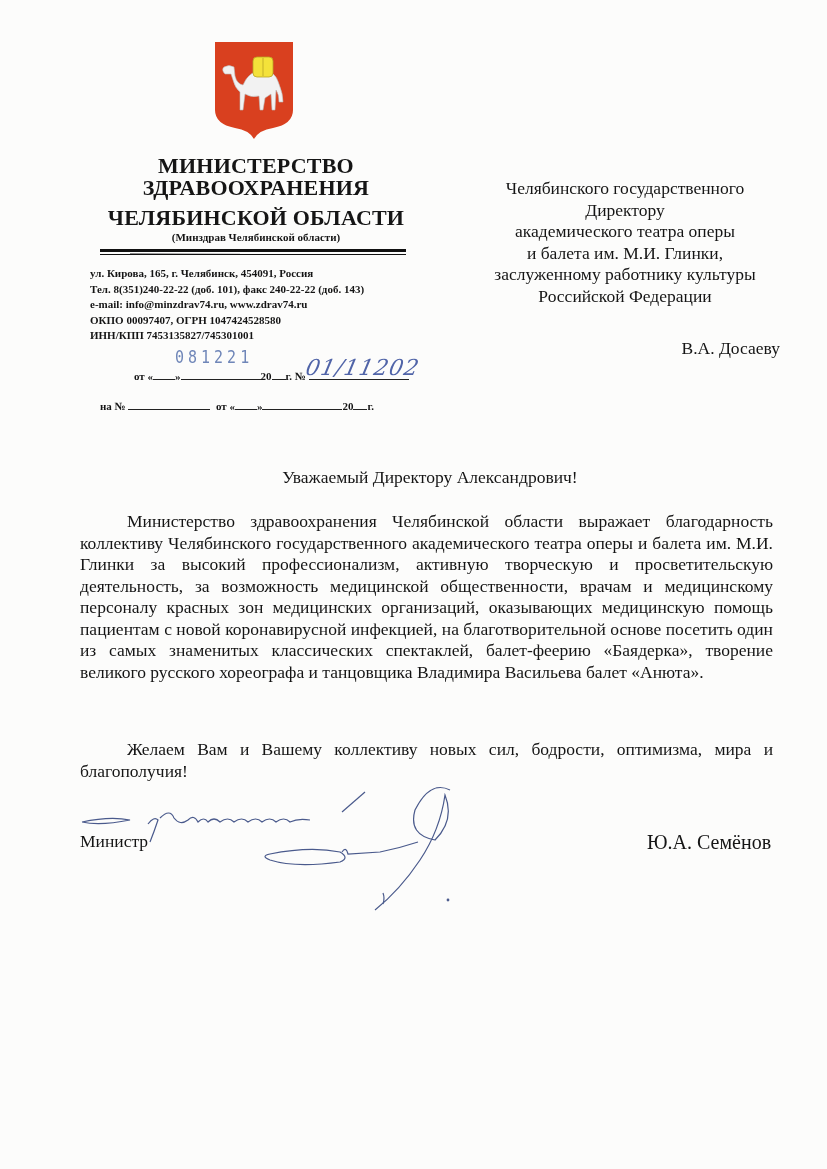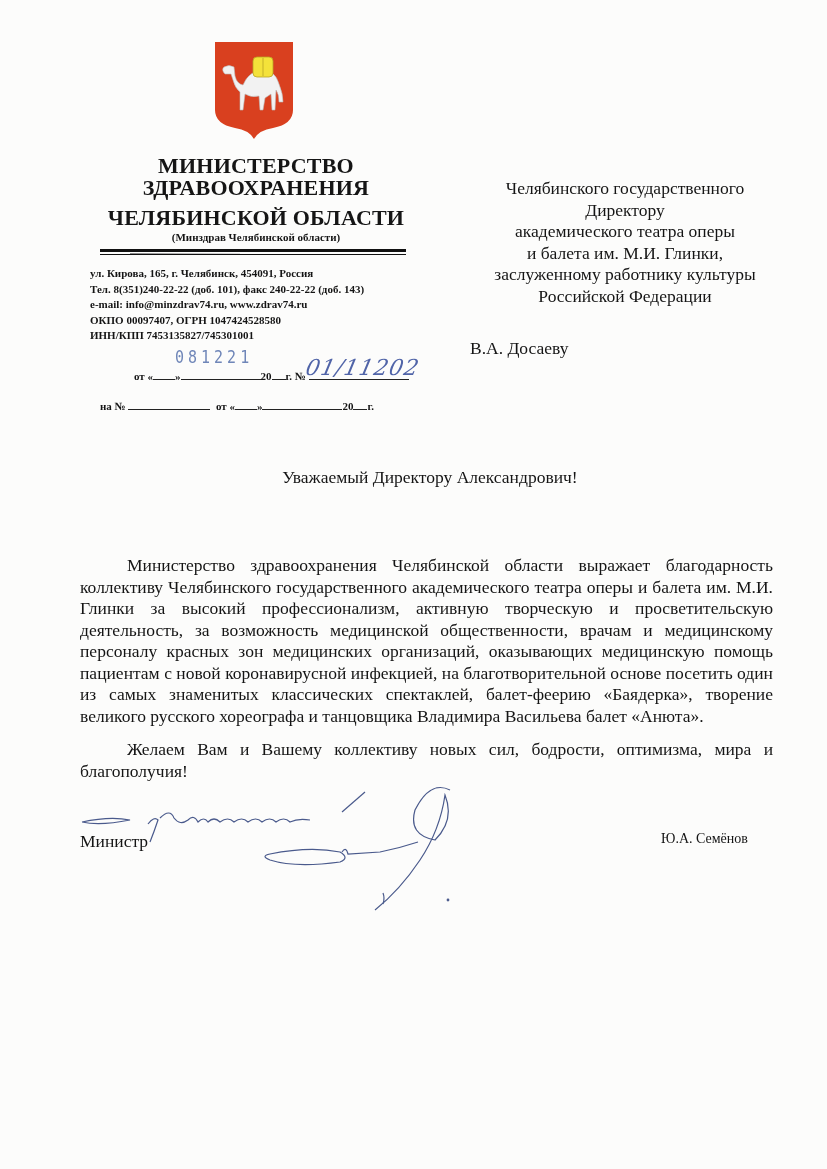--- a/index.html
+++ b/index.html
@@ -15,29 +15,29 @@
   .rule-thick { left: 100px; width: 306px; top: 249px; height: 3px; background: #111; }
   .rule-thin { left: 100px; width: 306px; top: 254px; height: 1px; background: #111; }
   .rule-grad { left: 130px; width: 110px; top: 253px; height: 2px; background: linear-gradient(90deg,#888,#bbb,#ddd); }
   .lh-addr { left: 90px; width: 332px; text-align: left; font-weight: bold; font-size: 11px; line-height: 15.5px; top: 266px; }
   .reg { left: 100px; font-weight: bold; font-size: 11px; white-space: nowrap; }
   .blank { display: inline-block; border-bottom: 1px solid #222; height: 11px; vertical-align: baseline; }
   .stamp { left: 175px; top: 348px; font-family: "DejaVu Sans Mono", monospace; font-size: 15px; color: #6f86b8; letter-spacing: 4px; transform: scaleY(1.15); }
   .handnum { left: 306px; top: 355px; font-family: "DejaVu Serif", serif; font-style: italic; font-size: 22px; color: #5064a8; letter-spacing: 1px; transform: skewX(-12deg); }
   
   .addr-block { left: 470px; width: 310px; top: 178px; text-align: center; font-size: 17.5px; line-height: 21.5px; }
-  .addr-name { left: 470px; width: 310px; top: 338px; text-align: left; font-size: 17.5px; }
+  .addr-name { left: 470px; width: 310px; top: 338px; text-align: right; font-size: 17.5px; }
   
   .greeting { left: 80px; width: 700px; top: 467px; text-align: center; font-size: 17.5px; }
   .body-text { left: 80px; width: 693px; font-size: 17.5px; line-height: 21.5px; text-align: justify; }
   .body-text p { margin: 0; text-indent: 47px; }
-  #para1 { top: 511px; margin-top: 44px; }
+  #para1 { top: 511px; }
   #para2 { top: 739px; }
   .sign-title { left: 80px; top: 831px; font-size: 17.5px; }
-  .sign-name { left: 647px; top: 831px; font-size: 14px; margin-left: 14px; }
+  .sign-name { left: 647px; top: 831px; font-size: 20px; }
   #signature { left: 70px; top: 780px; width: 420px; height: 140px; }
 </style>
 </head>
 <body>
 
 <svg id="emblem" class="abs" viewBox="0 0 82 100">
   <path d="M2 2 H80 V70 Q80 84 60 88 Q46 90 41 99 Q36 90 22 88 Q2 84 2 70 Z" fill="#d9401f"></path>
   <g>
     <path d="M12 34 Q8 30 11 27 Q16 24 21 27 L22 36 Q24 44 30 45 Q36 30 50 31 Q62 30 66 44 Q70 54 70 62 L66 62 Q66 54 63 50 L62 70 L59 70 L58 54 L52 58 L50 70 L47 70 L46 56 Q38 58 32 54 L30 70 L27 70 L27 52 Q22 48 20 40 L18 34 Z" fill="#f2f2f2" stroke="#bbb" stroke-width="0.6"></path>
     <rect x="40" y="17" width="20" height="20" rx="4" fill="#f4e23a" stroke="#b9a423" stroke-width="0.8"></rect>

